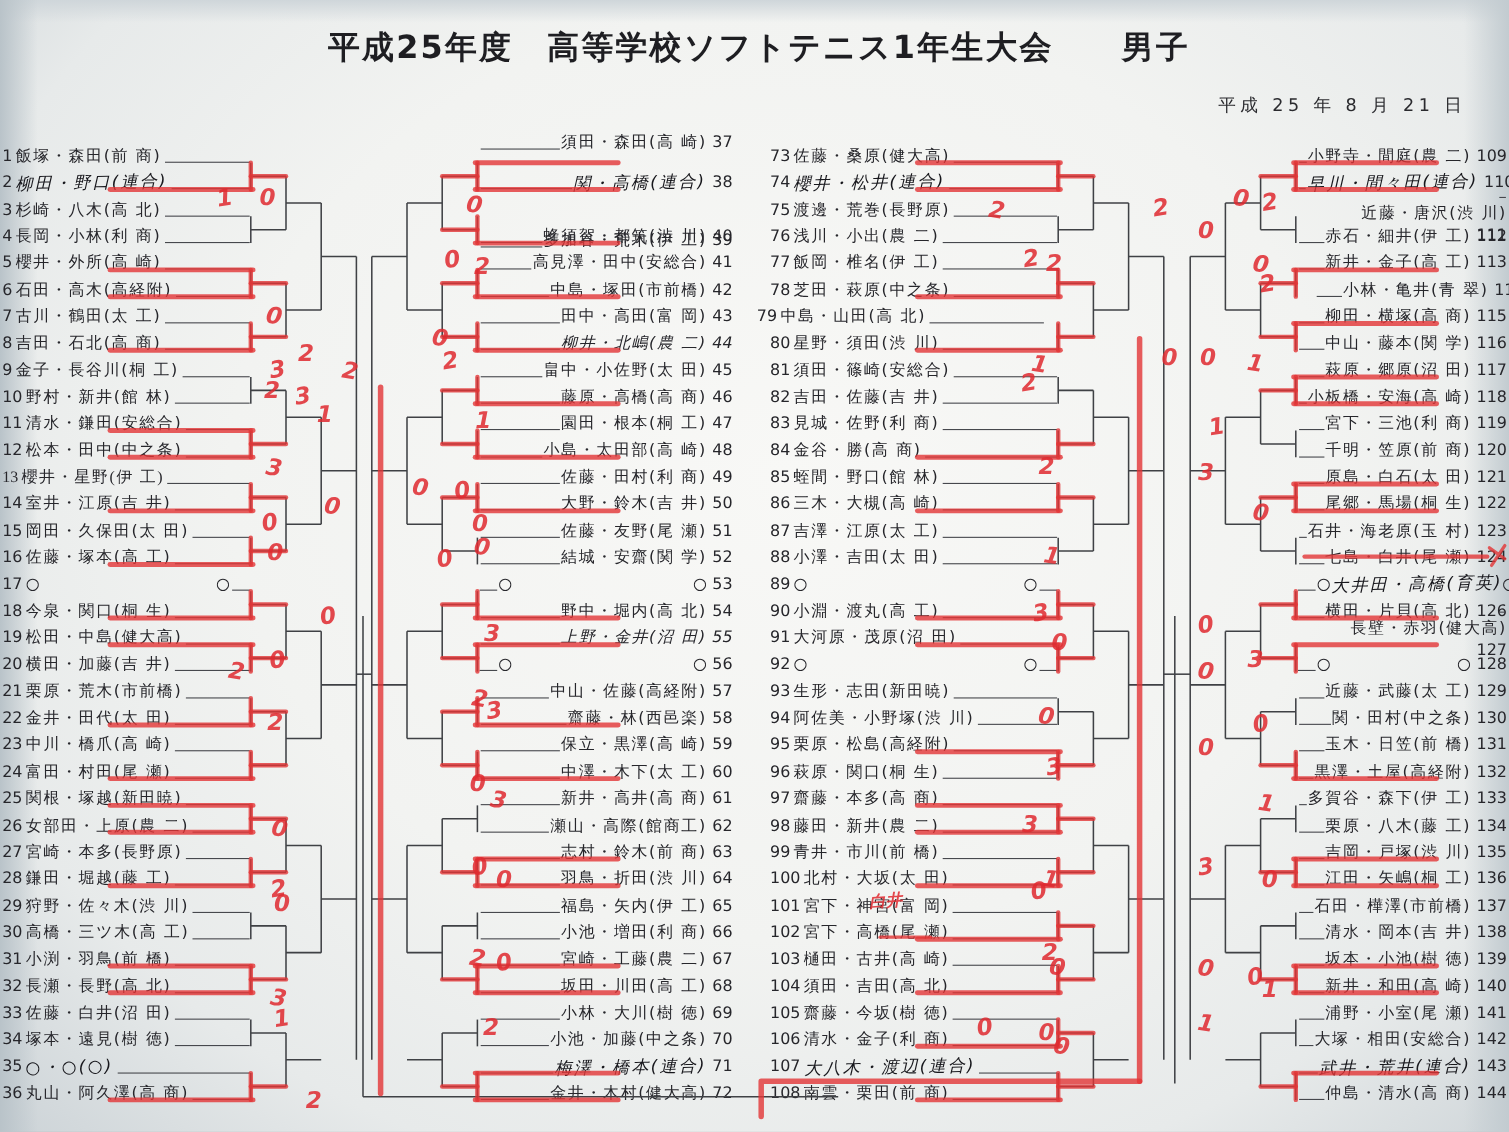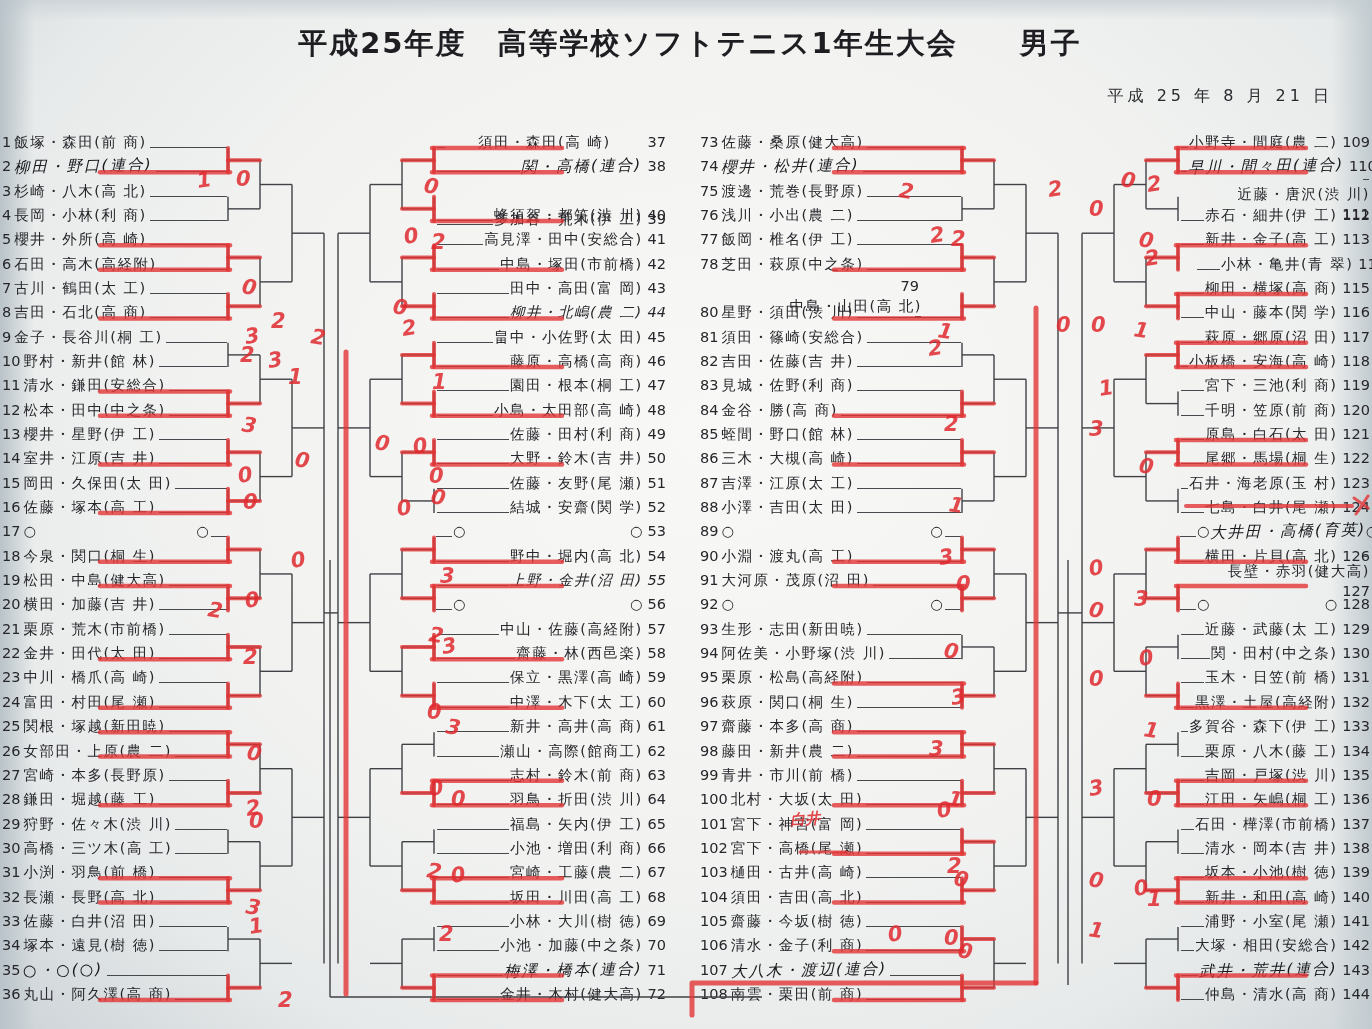--- a/index.html
+++ b/index.html
@@ -94,21 +94,21 @@
       <div class="row" style="left: 2px; top: 373.4px; width: 226px;">
         <span class="num">11</span>
         <span class="nm">清水・鎌田(安総合)</span>
         <span class="tl"></span>
       </div>
       <div class="row" style="left: 2px; top: 397.74px; width: 226px;">
         <span class="num">12</span>
         <span class="nm">松本・田中(中之条)</span>
         <span class="tl"></span>
       </div>
-      <div class="row" style="left: 2px; top: 422.08px; width: 226px;">
+      <div class="row" style="left: 2px; top: 422.08px; width: 226px; font-family: Liberation Serif, serif;">
         <span class="num">13</span>
         <span class="nm">櫻井・星野(伊 工)</span>
         <span class="tl"></span>
       </div>
       <div class="row" style="left: 2px; top: 446.42px; width: 226px;">
         <span class="num">14</span>
         <span class="nm">室井・江原(吉 井)</span>
         <span class="tl"></span>
       </div>
       <div class="row" style="left: 2px; top: 470.76px; width: 226px;">
@@ -216,21 +216,21 @@
       <div class="row" style="left: 2px; top: 957.56px; width: 226px;">
         <span class="num">35</span>
         <span class="nm hand">○・○(○)</span>
         <span class="tl"></span>
       </div>
       <div class="row" style="left: 2px; top: 981.9px; width: 226px;">
         <span class="num">36</span>
         <span class="nm">丸山・阿久澤(高 商)</span>
         <span class="tl"></span>
       </div>
-      <div class="row" style="left: 434px; top: 130px; width: 232px; gap: 32px;">
+      <div class="row" style="left: 434px; top: 118px; width: 232px;">
         <span class="tl"></span>
         <span class="nm">須田・森田(高 崎)</span>
         <span class="numR">37</span>
       </div>
       <div class="row" style="left: 434px; top: 154.34px; width: 232px;">
         <span class="tl"></span>
         <span class="nm hand">関・高橋(連合)</span>
         <span class="numR">38</span>
       </div>
       <div class="row" style="left: 434px; top: 178.68px; width: 232px; margin-top: 28px;">
@@ -430,21 +430,21 @@
       <div class="row" style="left: 700px; top: 227.36px; width: 262px;">
         <span class="num">77</span>
         <span class="nm">飯岡・椎名(伊 工)</span>
         <span class="tl"></span>
       </div>
       <div class="row" style="left: 700px; top: 251.7px; width: 262px;">
         <span class="num">78</span>
         <span class="nm">芝田・萩原(中之条)</span>
         <span class="tl"></span>
       </div>
-      <div class="row" style="left: 660px; top: 276.04px; width: 262px; flex-direction: column;">
+      <div class="row" style="left: 688px; top: 276.04px; width: 262px;">
         <span class="num">79</span>
         <span class="nm">中島・山田(高 北)</span>
         <span class="tl"></span>
       </div>
       <div class="row" style="left: 700px; top: 300.38px; width: 262px;">
         <span class="num">80</span>
         <span class="nm">星野・須田(渋 川)</span>
         <span class="tl"></span>
       </div>
       <div class="row" style="left: 700px; top: 324.72px; width: 262px;">

